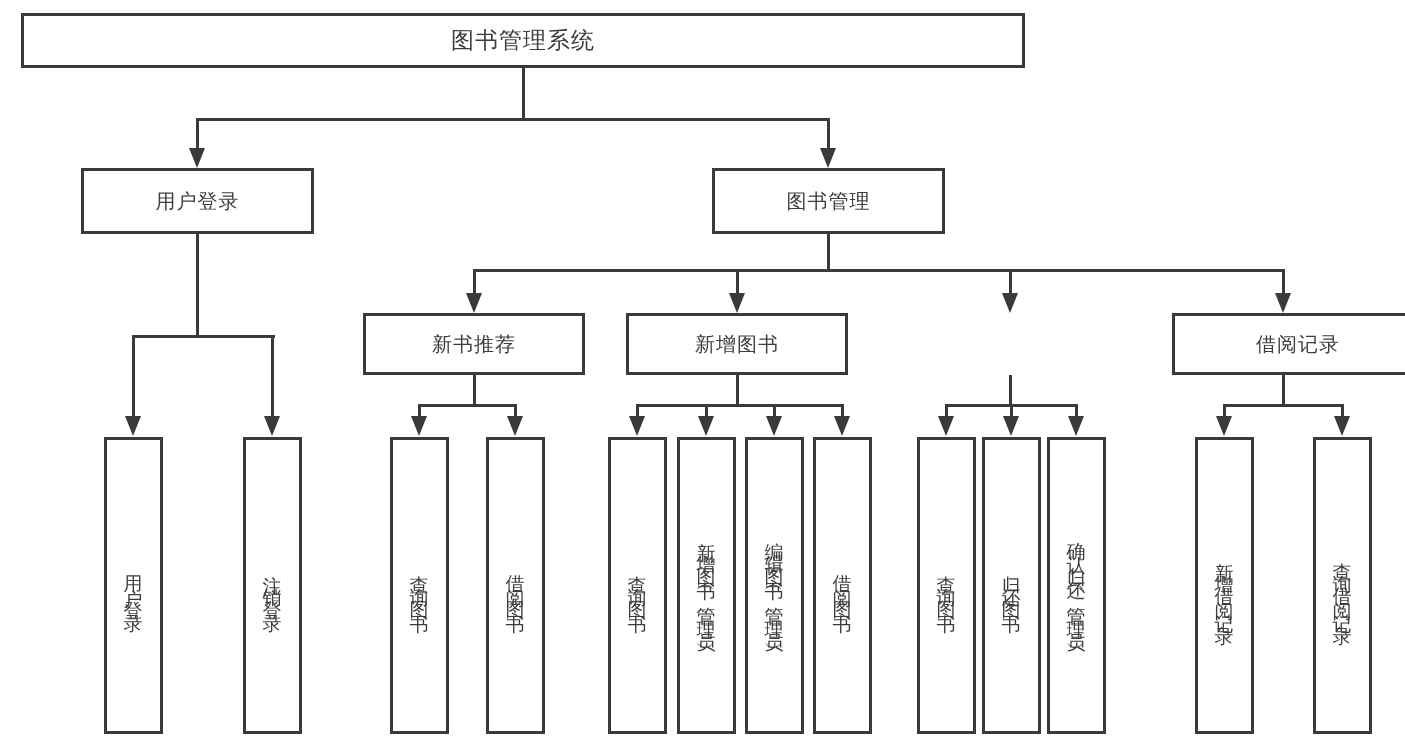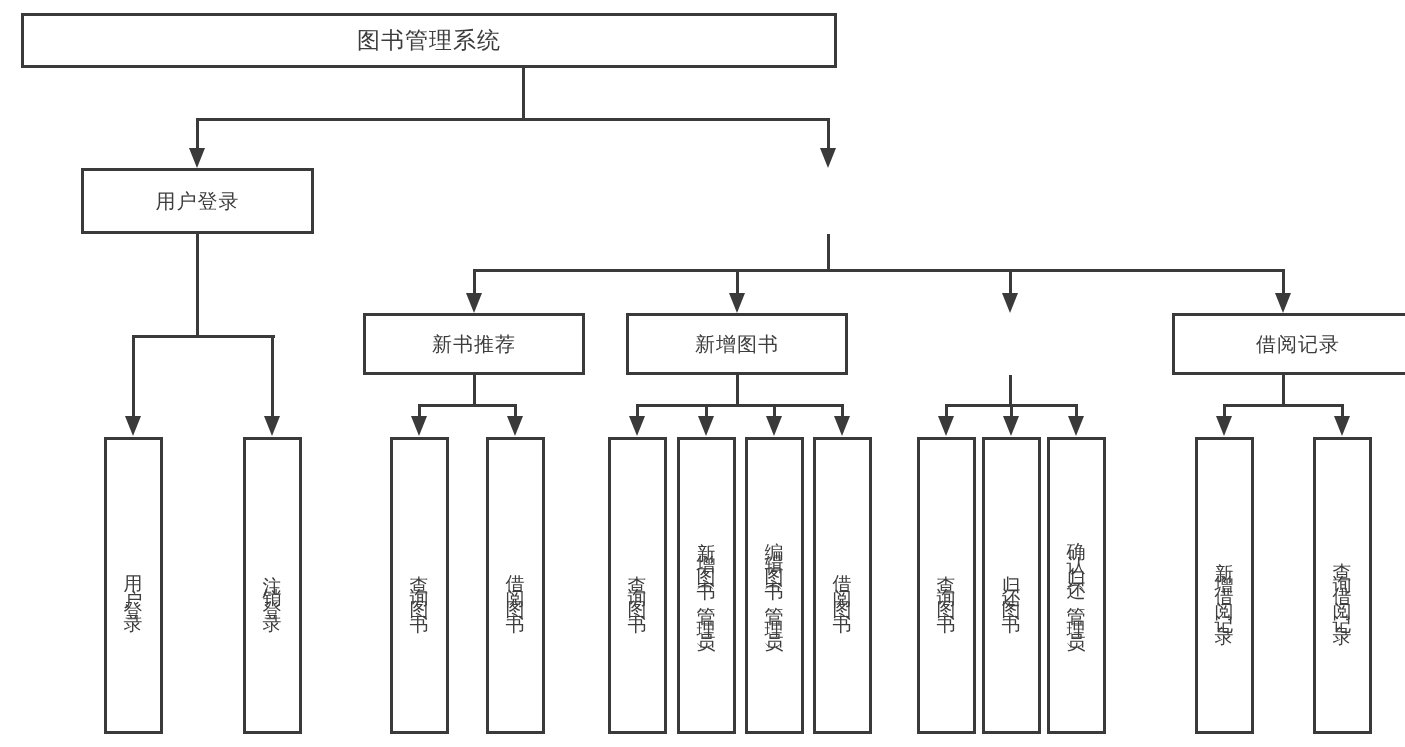--- a/index.html
+++ b/index.html
@@ -27,26 +27,29 @@
   .watermark{
     position:absolute;left:1152px;top:714px;z-index:10;
     font-size:19px;letter-spacing:1px;color:#c6c6c6;white-space:nowrap;
   }
 </style>
 </head>
 <body>
 
 <div class="canvas">
 
-  <div class="node" style="left:21px;top:13px;width:816px;height:55px;">
+  <div class="node" style="left:21px;top:13px;width:1004px;height:55px;">
     <span class="root-label">图书管理系统</span>
   </div>
 
   <div class="node" style="left:81px;top:168px;width:233px;height:66px;">
     <span class="hlabel">用户登录</span>
+  </div>
+  <div class="node" style="left:712px;top:168px;width:233px;height:66px;">
+    <span class="hlabel">图书管理</span>
   </div>
 
   <div class="node" style="left:363px;top:313px;width:222px;height:62px;text-align:right;">
     <span class="hlabel">新书推荐</span>
   </div>
   <div class="node" style="left:626px;top:313px;width:222px;height:62px;">
     <span class="hlabel">新增图书</span>
   </div>
   <div class="node" style="left:1172px;top:313px;width:252px;height:62px;">
     <span class="hlabel">借阅记录</span>

